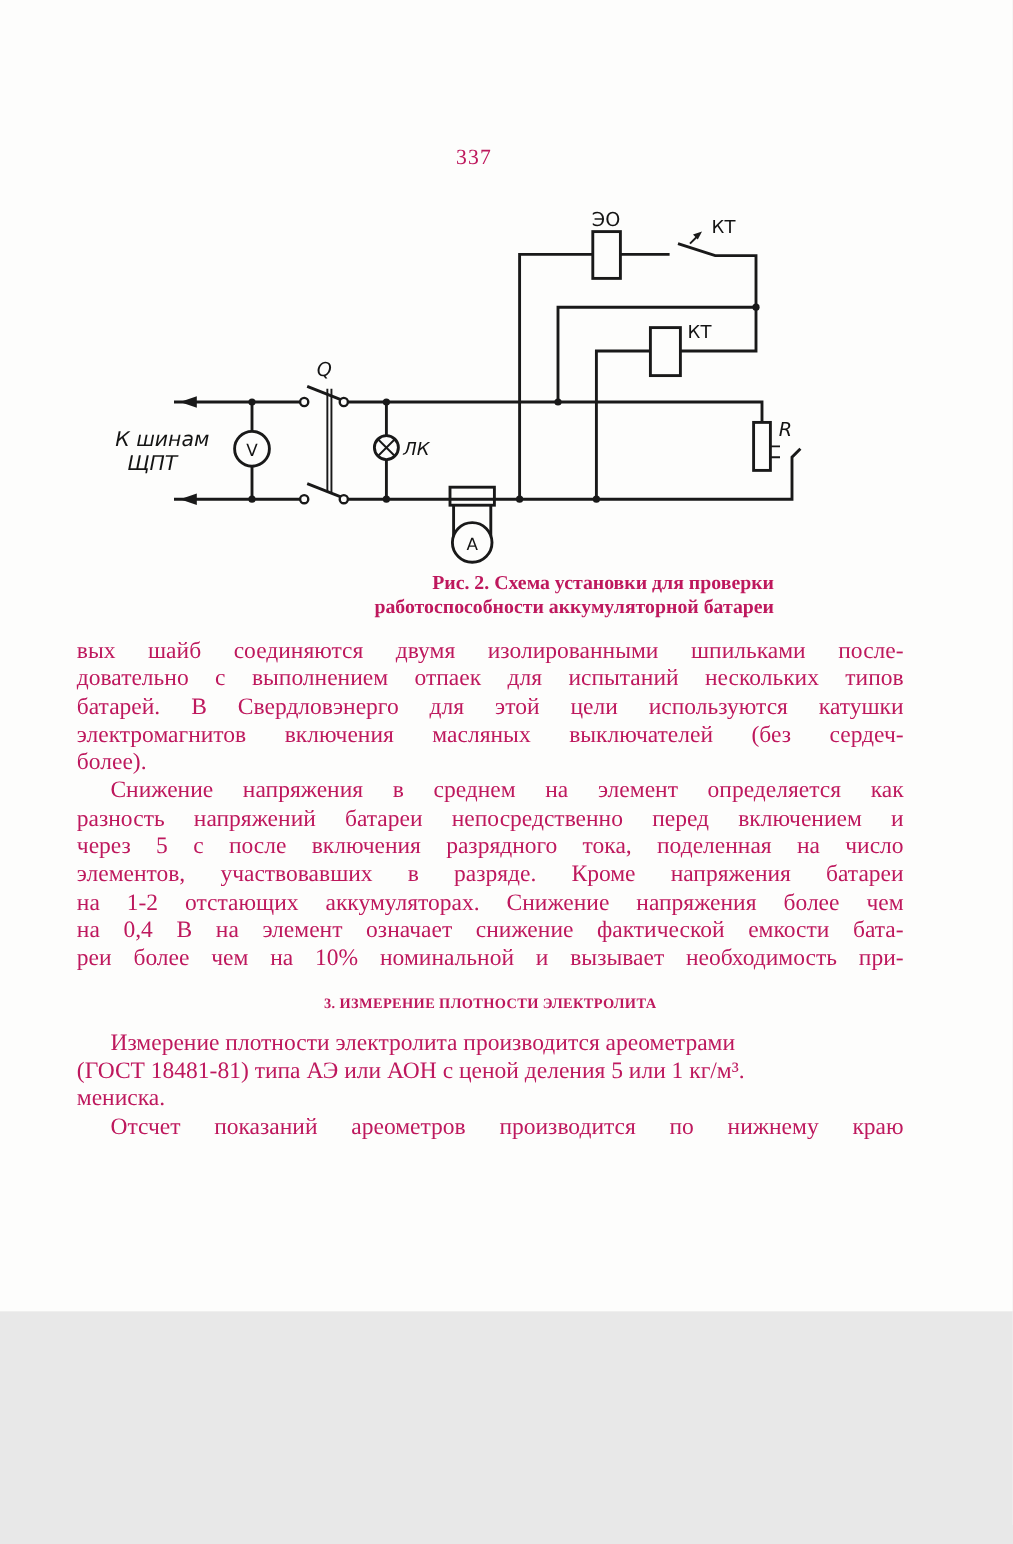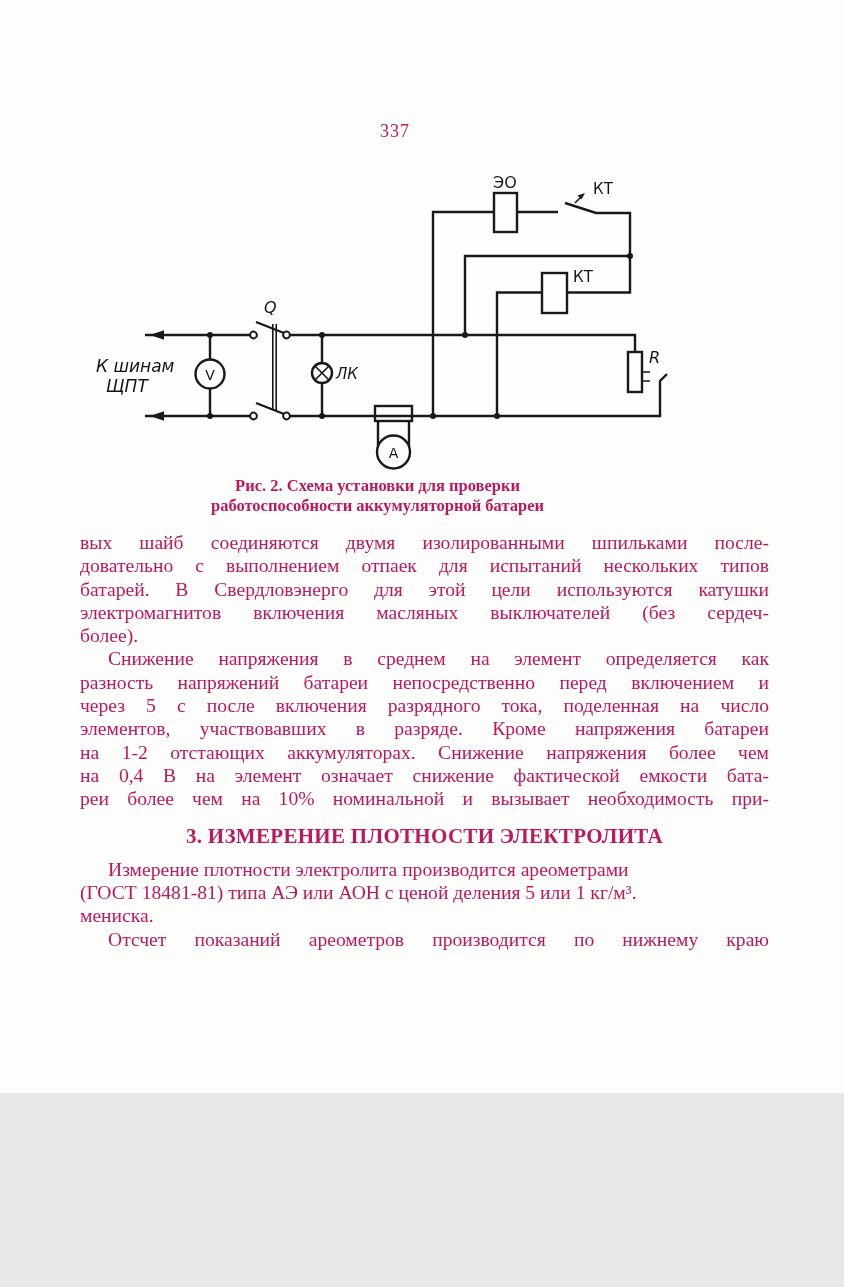--- a/index.html
+++ b/index.html
@@ -16,33 +16,33 @@
   .wire{stroke:#191919;stroke-width:2.4;fill:none;stroke-linejoin:miter;}
   .thin{stroke:#191919;stroke-width:1.6;fill:none;}
   .box{fill:#fdfdfc;stroke:#191919;stroke-width:2.4;}
   .node{fill:#191919;stroke:none;}
   .contact{fill:#fdfdfc;stroke:#191919;stroke-width:2;}
   .arrowhead{fill:#191919;stroke:none;}
   .fig-label{font-family:"DejaVu Sans", sans-serif;fill:#141414;}
   .it{font-style:italic;}
   .caption{
     position:absolute;top:476px;left:110px;width:535px;
-    text-align:center;font-weight:bold;font-size:16.5px;line-height:20px;
+    text-align:right;font-weight:bold;font-size:16.5px;line-height:20px;
   }
   .body-text{
-    position:absolute;top:531px;left:80px;width:689px;
+    position:absolute;top:531px;left:64px;width:689px;
     font-size:19.6px;line-height:23.3px;
   }
   .paragraph{margin:0;}
   .line{text-align:justify;text-align-last:justify;white-space:normal;}
   .line.no-stretch{text-align-last:left;}
   .line.indent{text-indent:28px;}
   .section-heading{
     margin:14px 0 10px 0;text-align:center;font-weight:bold;
-    font-size:21px;letter-spacing:0.3px;
+    font-size:12px;letter-spacing:0.3px;
   }
 </style>
 </head>
 <body>
 
 <div class="sheet">
 
   <div class="page-number">337</div>
 
   <svg class="circuit" width="600" height="320" viewBox="85 160 600 320" xmlns="http://www.w3.org/2000/svg">

